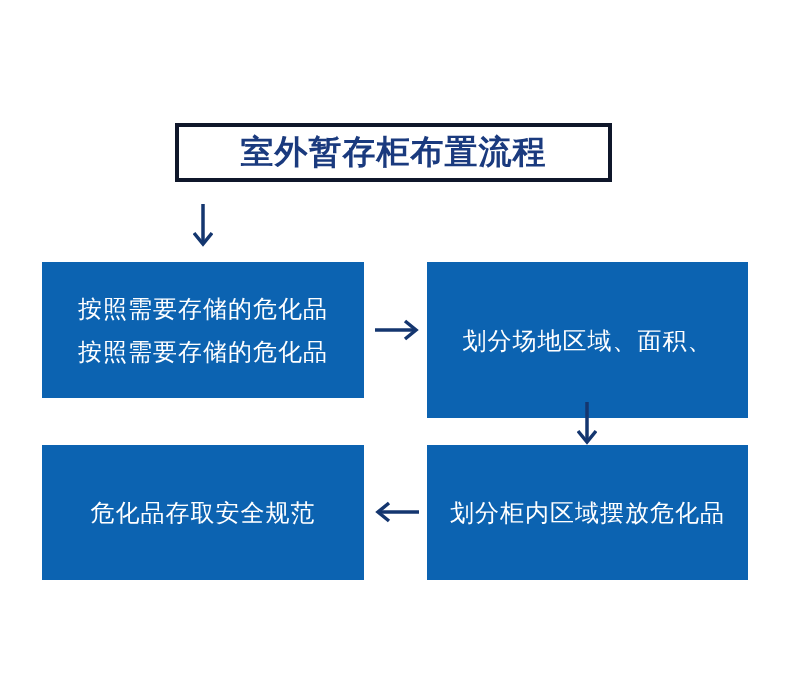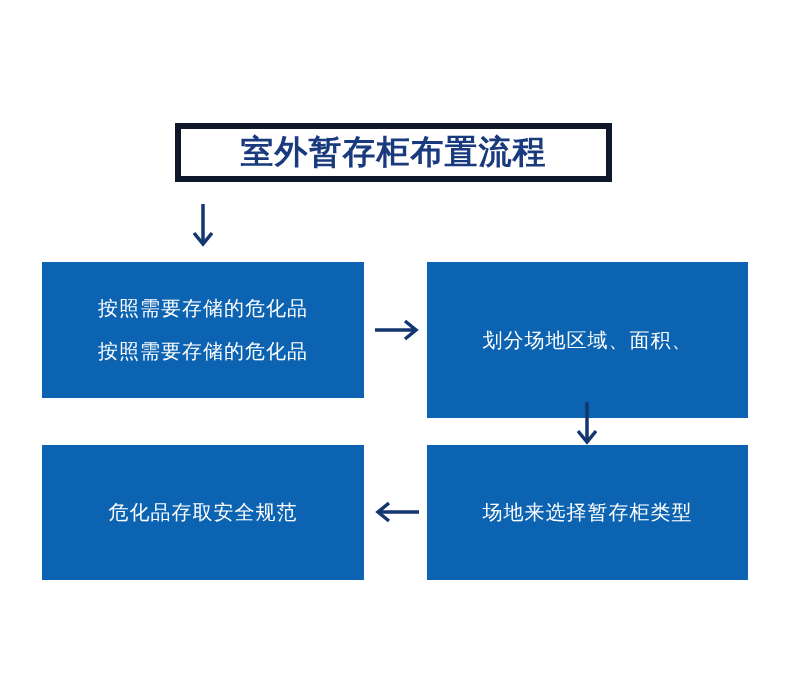--- a/index.html
+++ b/index.html
@@ -15,21 +15,21 @@
     background: #ffffff;
     overflow: hidden;
   }
   .title-box {
     position: absolute;
     left: 175px;
     top: 123px;
     width: 437px;
     height: 59px;
     box-sizing: border-box;
-    border: 6px solid #0f172a;
+    border: 4px solid #0f172a;
     background: #ffffff;
     display: flex;
     align-items: center;
     justify-content: center;
   }
   .title-box span {
     color: #1a3a7e;
     font-size: 33px;
     font-weight: bold;
     letter-spacing: 1px;
@@ -39,21 +39,21 @@
     position: absolute;
     background: #0c63b1;
     color: #ffffff;
     display: flex;
     flex-direction: column;
     align-items: center;
     justify-content: center;
     text-align: center;
   }
   .box .line {
-    font-size: 20px;
+    font-size: 24px;
     line-height: 43px;
     letter-spacing: 1px;
     white-space: nowrap;
   }
   .box-1 { left: 42px;  top: 262px; width: 322px; height: 136px; }
   .box-2 { left: 427px; top: 262px; width: 321px; height: 156px; }
   .box-3 { left: 427px; top: 445px; width: 321px; height: 135px; }
   .box-4 { left: 42px;  top: 445px; width: 322px; height: 135px; text-align: right; }
   .arrow {
     position: absolute;
@@ -93,21 +93,21 @@
   <div class="box box-2">
     <span class="line">划分场地区域、面积、</span>
   </div>
 
   <svg class="arrow arrow-down-2" width="20" height="45" viewBox="0 0 20 45">
     <line x1="10" y1="1" x2="10" y2="40"></line>
     <polyline points="1,30 10,41 19,30"></polyline>
   </svg>
 
   <div class="box box-3">
-    <span class="line">场地来选择暂存柜类型</span>
+    <span class="line">划分柜内区域摆放危化品</span>
   </div>
 
   <svg class="arrow arrow-left" width="46" height="22" viewBox="0 0 46 22">
     <line x1="45" y1="11" x2="5" y2="11"></line>
     <polyline points="15,2 4,11 15,20"></polyline>
   </svg>
 
   <div class="box box-4">
     <span class="line">危化品存取安全规范</span>
   </div>

